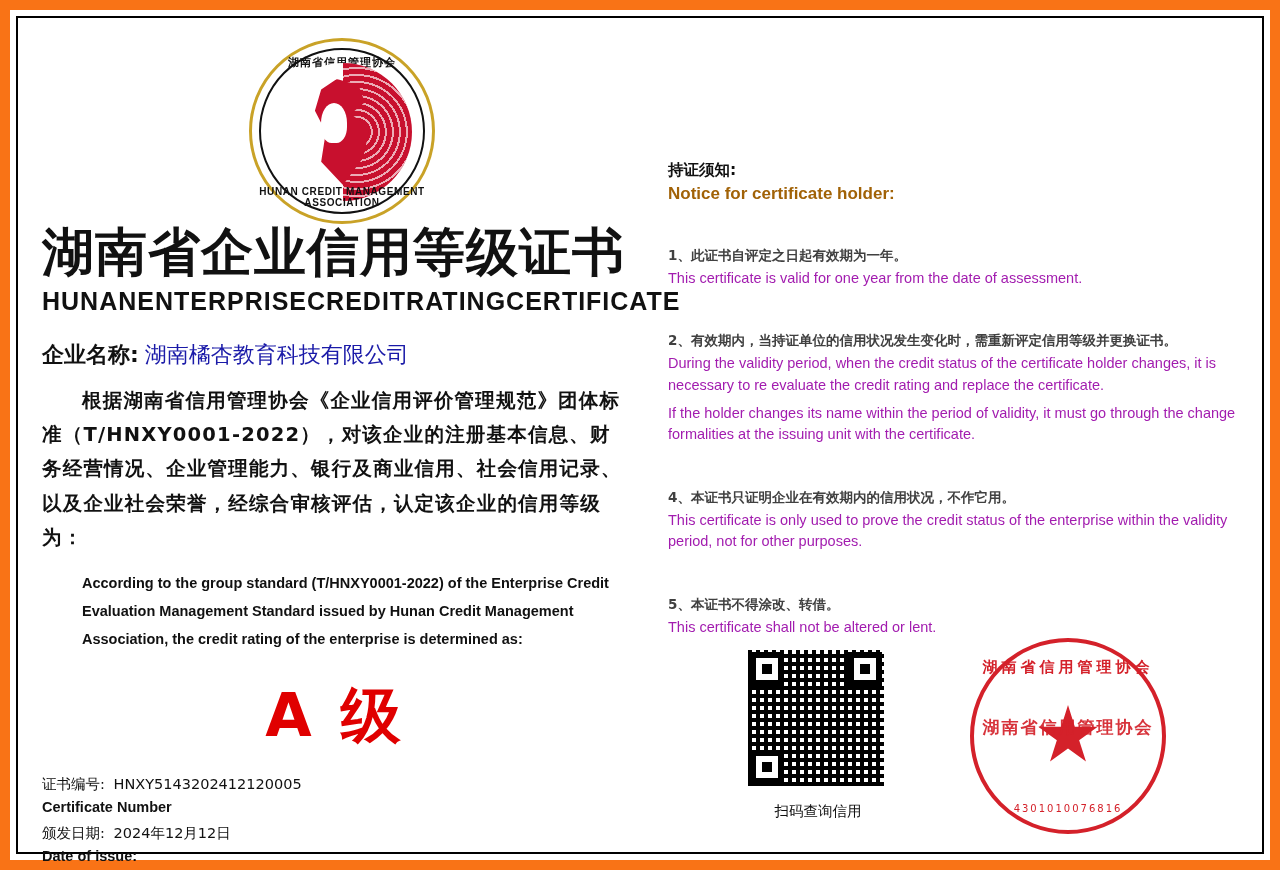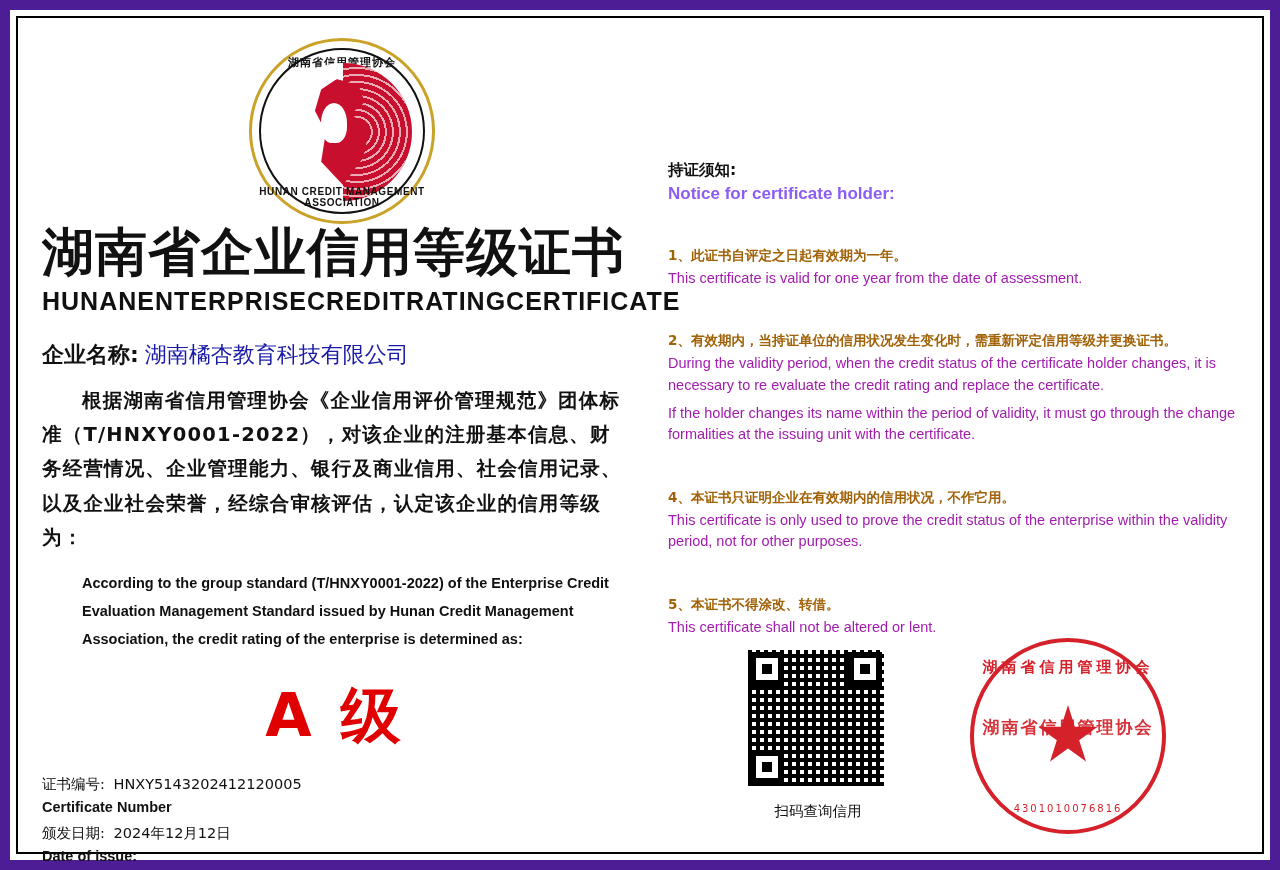--- a/index.html
+++ b/index.html
@@ -12,21 +12,21 @@
     height: 870px;
     font-family: "Liberation Sans", sans-serif;
     overflow: hidden;
   }
   .certificate {
     position: relative;
     width: 1280px;
     height: 870px;
     background: #ffffff;
     box-sizing: border-box;
-    border: 10px solid #4c1d95;
+    border: 10px solid #f97316;
   }
   .inner-frame {
     position: absolute;
     left: 6px;
     top: 6px;
     right: 6px;
     bottom: 6px;
     border: 2px solid #000000;
     box-sizing: border-box;
   }
@@ -216,29 +216,29 @@
   }
   .notice-title-cn {
     font-size: 15.5px;
     font-weight: bold;
     color: #111;
     font-family: "DejaVu Sans", "Liberation Sans", sans-serif;
   }
   .notice-title-en {
     font-size: 17px;
     font-weight: bold;
-    color: #8b5cf6;
+    color: #a16207;
     margin-top: 3px;
     margin-bottom: 10px;
   }
   .notice-item { margin-bottom: 2px; }
   .notice-cn {
     font-size: 13.5px;
     font-weight: bold;
-    color: #a16207;
+    color: #404040;
     line-height: 1.75;
     font-family: "DejaVu Sans", "Liberation Sans", sans-serif;
     margin-top: 40px;
   }
   .notice-en {
     font-size: 14.5px;
     color: #a21caf;
     line-height: 1.5;
     margin-bottom: 6px;
   }

